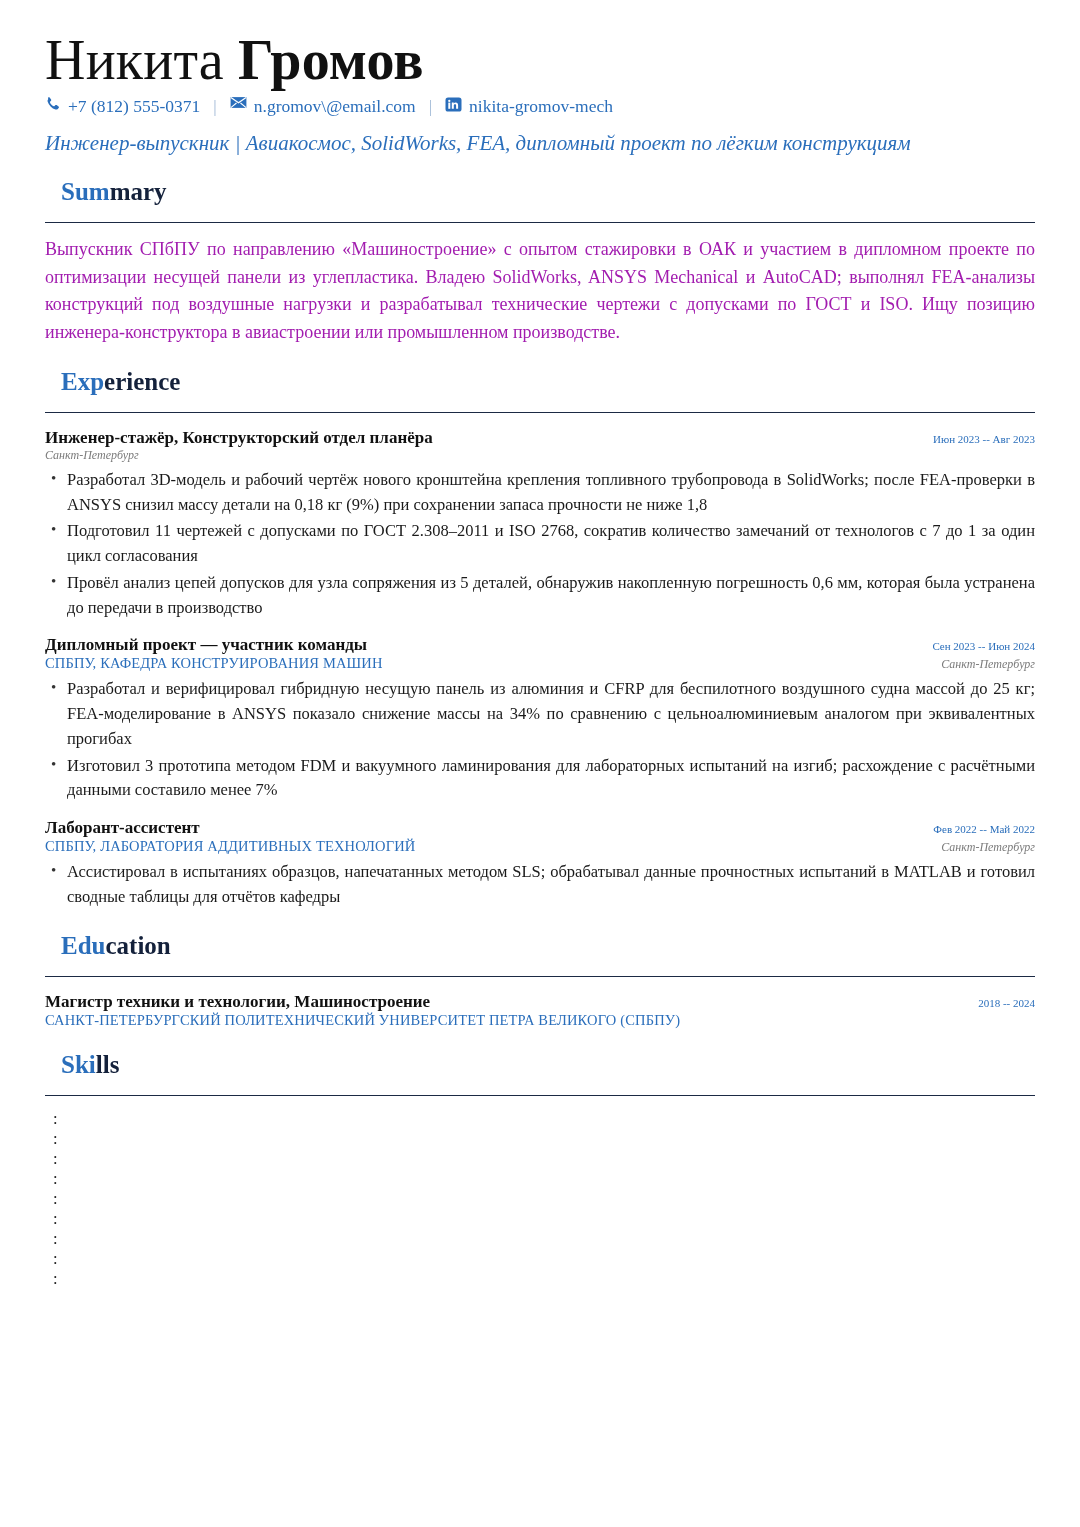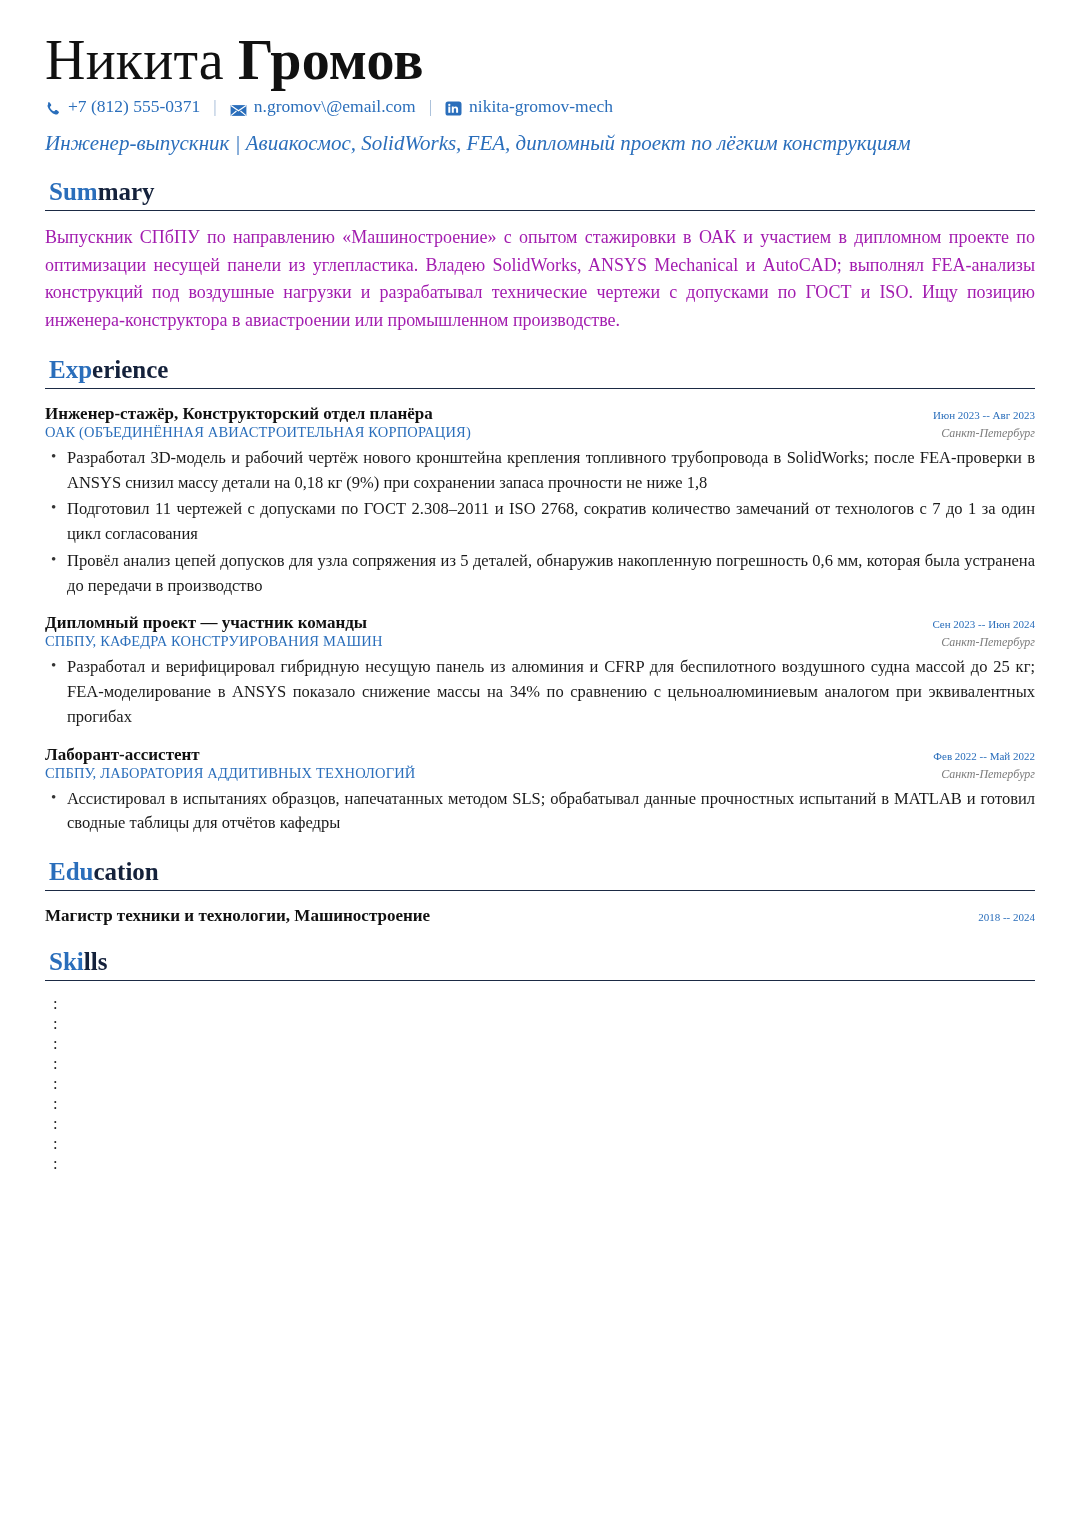--- a/index.html
+++ b/index.html
@@ -38,21 +38,21 @@
     font-size: 17.5px;
     color: #2a6ebb;
     margin: 2px 0 0 0;
     display: flex;
     align-items: center;
     flex-wrap: nowrap;
     white-space: nowrap;
   }
   .contact-item {
     display: inline-flex;
-    align-items: flex-end;
+    align-items: flex-start;
     gap: 7px;
   }
   .contact-sep {
     color: #9fb8d6;
     padding: 0 13px;
     font-size: 17px;
   }
   .contact-text { color: #2a6ebb; }
 
   .icon-phone, .icon-mail, .icon-li {
@@ -69,21 +69,21 @@
     margin: 14px 0 0 0;
     white-space: nowrap;
   }
 
   
   .section { margin-top: 22px; }
   .section-title {
     font-size: 25px;
     font-weight: 700;
     color: #14213b;
-    margin: 4px;
+    margin: 16px;
     line-height: 1.12;
   }
   .section-title .hl { color: #2a6ebb; }
   .section-rule {
     height: 0;
     border-bottom: 1.6px solid #1b2a44;
     margin-top: 3px;
   }
 
   
@@ -228,41 +228,41 @@
   <div class="section">
     <div class="section-title"><span class="hl">Exp</span><span>erience</span></div>
     <div class="section-rule"></div>
 
     <div class="entry">
       <div class="entry-row">
         <div class="entry-title">Инженер-стажёр, Конструкторский отдел планёра</div>
         <div class="entry-date">Июн 2023 -- Авг 2023</div>
       </div>
       <div class="entry-row">
-        <div class="entry-org">ОАК (ОБЪЕДИНЁННАЯ АВИАСТРОИТЕЛЬНАЯ КОРПОРАЦИЯ)</div>
         <div class="entry-loc">Санкт-Петербург</div>
       </div>
       <ul class="bullets">
         <li>Разработал 3D-модель и рабочий чертёж нового кронштейна крепления топливного трубопровода в SolidWorks; после FEA-проверки в ANSYS снизил массу детали на 0,18 кг (9%) при сохранении запаса прочности не ниже 1,8</li>
         <li>Подготовил 11 чертежей с допусками по ГОСТ 2.308–2011 и ISO 2768, сократив количество замечаний от технологов с 7 до 1 за один цикл согласования</li>
         <li>Провёл анализ цепей допусков для узла сопряжения из 5 деталей, обнаружив накопленную погрешность 0,6 мм, которая была устранена до передачи в производство</li>
       </ul>
     </div>
 
     <div class="entry">
       <div class="entry-row">
         <div class="entry-title">Дипломный проект — участник команды</div>
         <div class="entry-date">Сен 2023 -- Июн 2024</div>
       </div>
       <div class="entry-row">
         <div class="entry-org">СПБПУ, КАФЕДРА КОНСТРУИРОВАНИЯ МАШИН</div>
         <div class="entry-loc">Санкт-Петербург</div>
       </div>
       <ul class="bullets">
         <li>Разработал и верифицировал гибридную несущую панель из алюминия и CFRP для беспилотного воздушного судна массой до 25 кг; FEA-моделирование в ANSYS показало снижение массы на 34% по сравнению с цельноалюминиевым аналогом при эквивалентных прогибах</li>
+        <li>Изготовил 3 прототипа методом FDM и вакуумного ламинирования для лабораторных испытаний на изгиб; расхождение с расчётными данными составило менее 7%</li>
       </ul>
     </div>
 
     <div class="entry">
       <div class="entry-row">
         <div class="entry-title">Лаборант-ассистент</div>
         <div class="entry-date">Фев 2022 -- Май 2022</div>
       </div>
       <div class="entry-row">
         <div class="entry-org">СПБПУ, ЛАБОРАТОРИЯ АДДИТИВНЫХ ТЕХНОЛОГИЙ</div>
@@ -276,20 +276,24 @@
 
   <div class="section">
     <div class="section-title"><span class="hl">Edu</span><span>cation</span></div>
     <div class="section-rule"></div>
 
     <div class="entry">
       <div class="entry-row">
         <div class="entry-title">Магистр техники и технологии, Машиностроение</div>
         <div class="entry-date">2018 -- 2024</div>
       </div>
+      <div class="entry-row">
+        <div class="entry-org">САНКТ-ПЕТЕРБУРГСКИЙ ПОЛИТЕХНИЧЕСКИЙ УНИВЕРСИТЕТ ПЕТРА ВЕЛИКОГО (СПБПУ)</div>
+        <div class="entry-loc"></div>
+      </div>
     </div>
   </div>
 
   <div class="section">
     <div class="section-title"><span class="hl">Ski</span><span>lls</span></div>
     <div class="section-rule"></div>
 
     <ul class="skills-list">
       <li><span class="sk-label"></span><span>:</span><span></span></li>
       <li><span class="sk-label"></span><span>:</span><span></span></li>

